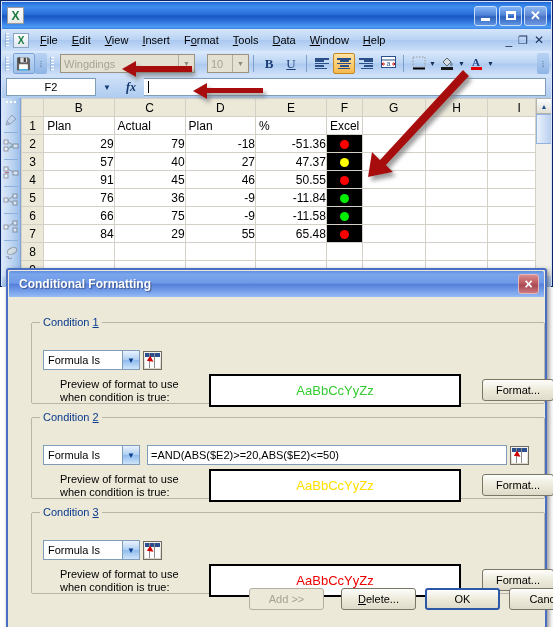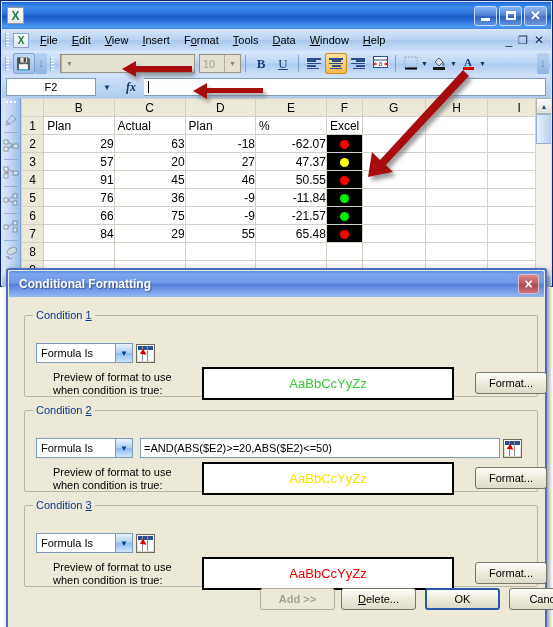--- a/index.html
+++ b/index.html
@@ -104,21 +104,21 @@
     display:flex;align-items:center;box-sizing:border-box;
     position:relative;
   }
   .font-combo .fc-text{flex:1;padding-left:3px;color:#a8a396;font-size:11px;}
   .combo-arrow{
     width:15px;height:17px;border-left:1px solid #b5ae9d;
     display:flex;align-items:center;justify-content:center;
     font-size:7px;color:#8e8879;
   }
   .size-combo{
-    width:42px;height:19px;margin-left:4px;
+    width:42px;height:19px;margin-left:12px;
     background:#e4e0d2;border:1px solid #9a9382;
     display:flex;align-items:center;box-sizing:border-box;
   }
   .size-combo .fc-text{flex:1;padding-left:3px;color:#a8a396;font-size:11px;}
   .tsep{width:1px;height:17px;background:#7e9fcc;margin:0 4px;}
   .tbtn.bold{font-weight:bold;font-family:"Liberation Serif",serif;font-size:13px;}
   .tbtn.underline{text-decoration:underline;font-family:"Liberation Serif",serif;font-size:13px;}
   .tbtn.active{
     background:linear-gradient(to bottom,#fde3a6,#f7b94e);
     border:1px solid #c88a1e;border-radius:2px;
@@ -231,21 +231,21 @@
     margin-left:auto;margin-right:5px;width:21px;height:20px;border-radius:3px;
     background:linear-gradient(to bottom,#d98d90,#bf5f66 40%,#a84a54 60%,#cf7a80);
     border:1px solid #e3b9bc;
     display:flex;align-items:center;justify-content:center;
     color:#fff;font-weight:bold;font-size:14px;line-height:1;
     box-sizing:border-box;
   }
   .dlg-body{position:absolute;left:1px;top:27px;width:535px;height:322px;}
 
   fieldset.cond{
-    position:absolute;margin:4px;padding:0;
+    position:absolute;margin:11px;padding:0;
     border:1px solid #b9b6a8;border-radius:2px;
     background:transparent;
   }
   fieldset.cond legend{
     margin-left:8px;padding:0 3px;font-size:11px;color:#0a3a8c;
   }
   fieldset.cond legend u{text-decoration:underline;}
   .row1{position:absolute;left:11px;top:22px;display:flex;align-items:center;}
   .sel{
     width:97px;height:20px;background:#ffffff;
@@ -350,20 +350,21 @@
     </div>
 
     <div class="fmtbar">
       <div class="grip"></div>
       <div class="tbtn save">💾</div>
       <div class="chev">
           <span>⋮</span>
         </div>
       <div class="grip"></div>
       <div class="font-combo">
+        <span class="fc-text">Wingdings</span>
         <span class="combo-arrow">▼</span>
       </div>
       <div class="size-combo">
         <span class="fc-text">10</span>
         <span class="combo-arrow">▼</span>
       </div>
       <div class="tsep"></div>
       <div class="tbtn bold">B</div>
       <div class="tbtn underline">U</div>
       <div class="tsep"></div>
@@ -526,32 +527,32 @@
           <td class="cell txt">Plan</td>
           <td class="cell txt">%</td>
           <td class="cell txt">Excel</td>
           <td class="cell"></td>
           <td class="cell"></td>
           <td class="cell"></td>
         </tr>
         <tr>
           <td class="rowhdr">2</td>
           <td class="cell">29</td>
-          <td class="cell">63</td>
+          <td class="cell">79</td>
           <td class="cell">-18</td>
-          <td class="cell">-62.07</td>
+          <td class="cell">-51.36</td>
           <td class="sign"><span class="dot" style="background: rgb(255, 0, 0);"></span></td>
           <td class="cell"></td>
           <td class="cell"></td>
           <td class="cell"></td>
         </tr>
         <tr>
           <td class="rowhdr">3</td>
           <td class="cell">57</td>
-          <td class="cell">20</td>
+          <td class="cell">40</td>
           <td class="cell">27</td>
           <td class="cell">47.37</td>
           <td class="sign"><span class="dot" style="background: rgb(255, 255, 0);"></span></td>
           <td class="cell"></td>
           <td class="cell"></td>
           <td class="cell"></td>
         </tr>
         <tr>
           <td class="rowhdr">4</td>
           <td class="cell">91</td>
@@ -572,21 +573,21 @@
           <td class="sign"><span class="dot" style="background: rgb(0, 238, 0);"></span></td>
           <td class="cell"></td>
           <td class="cell"></td>
           <td class="cell"></td>
         </tr>
         <tr>
           <td class="rowhdr">6</td>
           <td class="cell">66</td>
           <td class="cell">75</td>
           <td class="cell">-9</td>
-          <td class="cell">-21.57</td>
+          <td class="cell">-11.58</td>
           <td class="sign"><span class="dot" style="background: rgb(0, 238, 0);"></span></td>
           <td class="cell"></td>
           <td class="cell"></td>
           <td class="cell"></td>
         </tr>
         <tr>
           <td class="rowhdr">7</td>
           <td class="cell">84</td>
           <td class="cell">29</td>
           <td class="cell">55</td>
@@ -709,21 +710,21 @@
         </div>
         <div class="prev-box" style="left:177px;top:46px;width:252px;height:33px;">
           <span style="color: rgb(238, 0, 0);">AaBbCcYyZz</span>
         </div>
         <div class="btn format" style="left:450px;top:51px;">
           <span>Format...</span>
         </div>
       </fieldset>
 
       <div class="bottom-btns">
-        <div class="btn disabled" style="left:251px;font-weight:bold;">
+        <div class="btn disabled" style="left:240px;">
           <span>Add &gt;&gt;</span>
         </div>
         <div class="btn" style="left:332px;">
           <span><u>D</u>elete...</span>
         </div>
         <div class="btn default" style="left:416px;text-align:center;">
           <span>OK</span>
         </div>
         <div class="btn" style="left:500px;">
           <span>Cancel</span>

